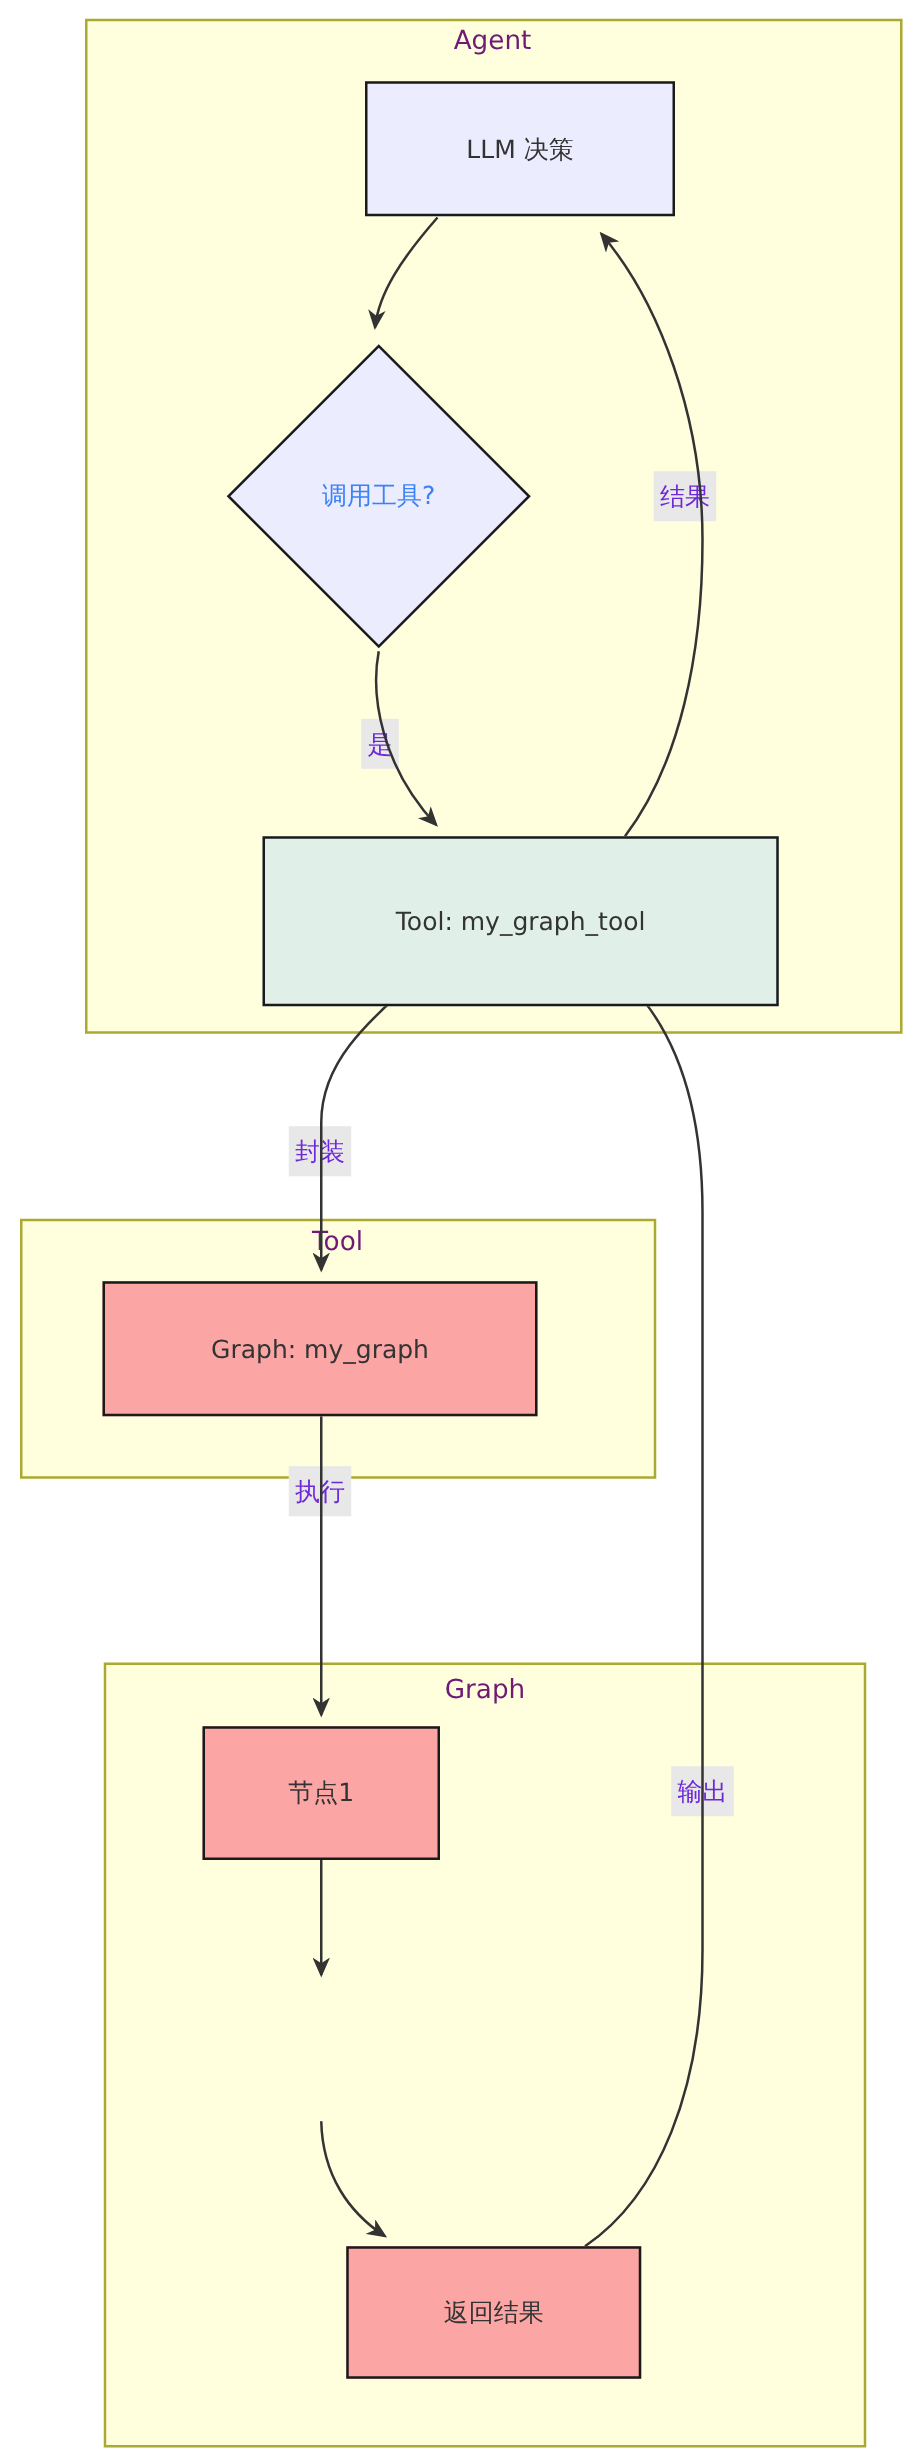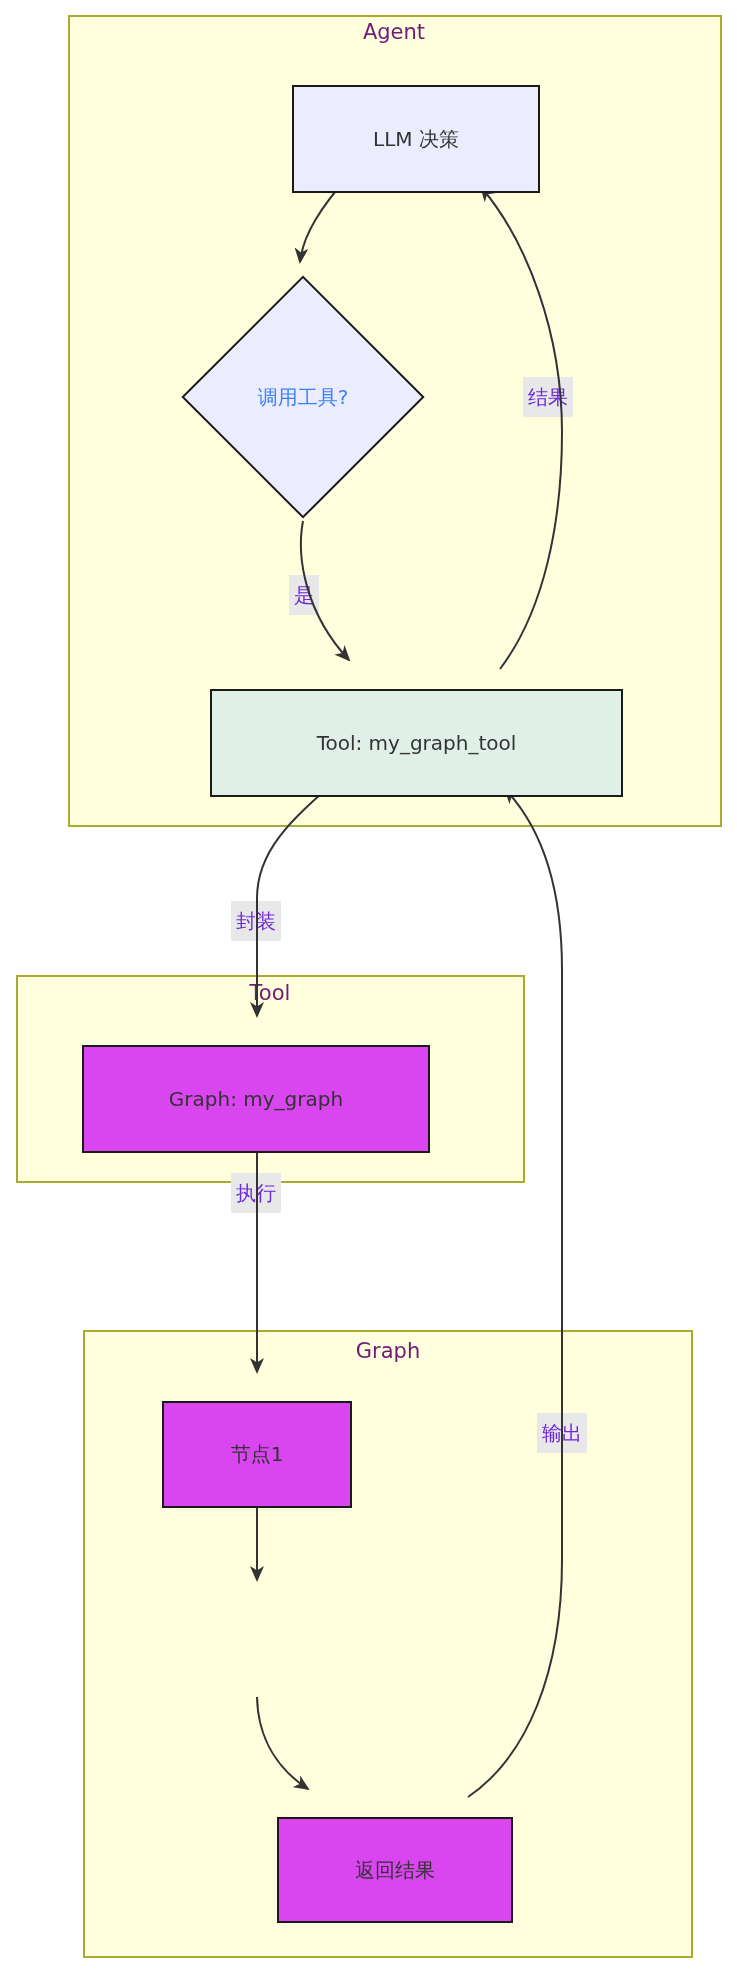--- a/index.html
+++ b/index.html
@@ -71,28 +71,27 @@
   .node {
     position: absolute;
     border: 2px solid #1a1a1a;
     display: flex;
     align-items: center;
     justify-content: center;
     font-size: 20px;
     color: #333333;
     text-align: center;
     white-space: nowrap;
-    margin-top: 20px;
   }
   .node-purple { background: #ececff; }
   .node-green  { background: #e0f0e8; }
-  .node-blue   { background: #d946ef; }
+  .node-blue   { background: #fca5a5; }
 
   #node-llm     { left: 292px; top: 65px;   width: 248px; height: 108px; }
-  #node-tool    { left: 210px; top: 669px;  width: 413px; height: 108px; }
+  #node-tool    { left: 210px; top: 669px;  width: 413px; height: 136px; }
   #node-graph   { left: 82px;  top: 1025px; width: 348px; height: 108px; }
   #node-node1   { left: 162px; top: 1381px; width: 190px; height: 107px; }
   #node-node2   { left: 161px; top: 1589px; width: 191px; height: 108px; }
   #node-result  { left: 277px; top: 1797px; width: 236px; height: 106px; }
 
   
   #node-decision-shape {
     position: absolute;
     left: 217px; top: 311px;
     width: 172px; height: 172px;

